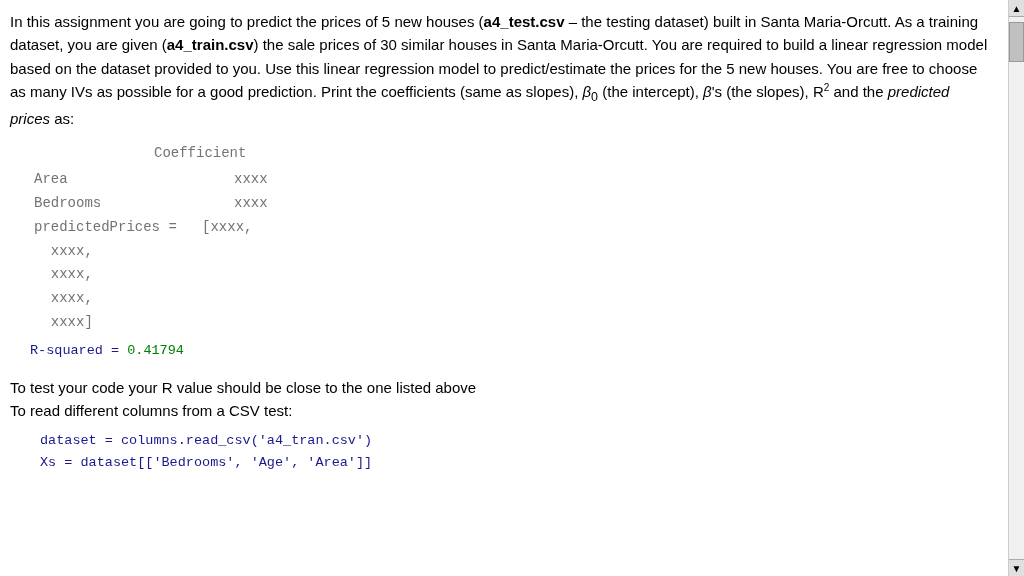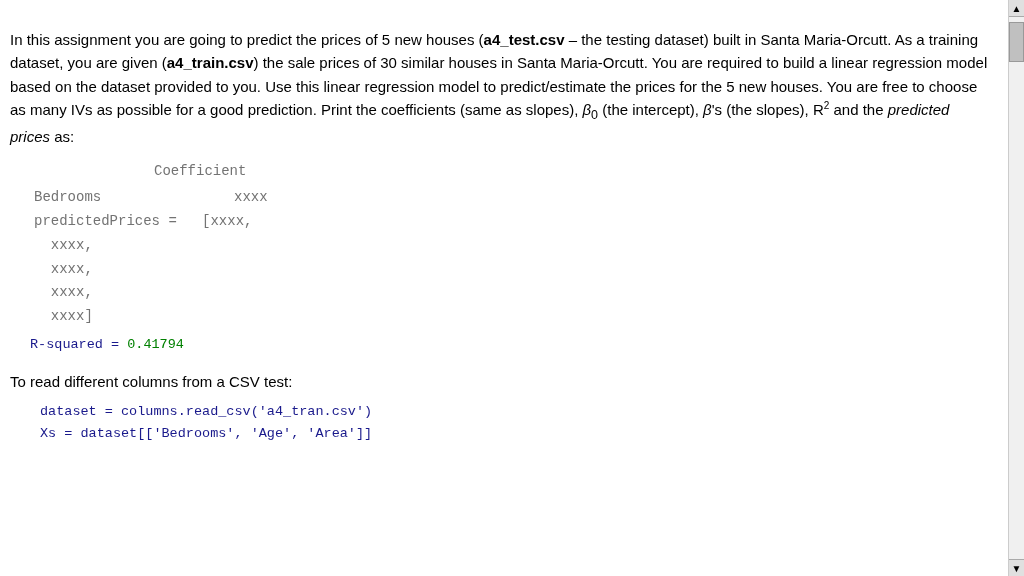--- a/index.html
+++ b/index.html
@@ -14,21 +14,21 @@
       font-size: 15px;
       color: #000000;
       width: 1024px;
       height: 576px;
       overflow: hidden;
       display: flex;
     }
 
     .main-content {
       flex: 1;
-      padding: 28px 20px 10px 10px;
+      padding: 10px 20px 10px 10px;
       overflow-y: auto;
       line-height: 1.55;
     }
 
     .scrollbar {
       width: 16px;
       background: #f0f0f0;
       border-left: 1px solid #cccccc;
       display: flex;
       flex-direction: column;
@@ -154,34 +154,38 @@
     (<span class="bold">a4_train.csv</span>) the sale prices of 30 similar houses in Santa Maria-Orcutt. You are
     required to build a linear regression model based on the dataset provided to you. Use this
     linear regression model to predict/estimate the prices for the 5 new houses. You are free
     to choose as many IVs as possible for a good prediction. Print the coefficients (same as
     slopes), <em>β</em><sub>0</sub> (the intercept), <em>β</em>'s (the slopes), R<sup>2</sup> and the <span class="italic">predicted prices</span> as:
   </p>
 
   <div class="coefficient-table">
     <div class="header-row">Coefficient</div>
     <div>
+      <span class="col-label">Area</span><span class="col-value">xxxx</span>
+    </div>
+    <div>
       <span class="col-label">Bedrooms</span><span class="col-value">xxxx</span>
     </div>
     <div>predictedPrices =&nbsp;&nbsp; [xxxx,</div>
     <div>&nbsp; xxxx,</div>
     <div>&nbsp; xxxx,</div>
     <div>&nbsp; xxxx,</div>
     <div>&nbsp; xxxx]</div>
   </div>
 
   <div class="rsquared-line">
     R-squared = <span class="green-val">0.41794</span>
   </div>
 
   <div class="section-gap">
+    <p class="paragraph-text">To test your code your R value should be close to the one listed above</p>
     <p class="paragraph-text">To read different columns from a CSV test:</p>
     <div class="code-block">
       <div>dataset = columns.read_csv('a4_tran.csv')</div>
       <div>Xs = dataset[['Bedrooms', 'Age', 'Area']]</div>
     </div>
   </div>
 
 </div>
 
 <div class="scrollbar">

